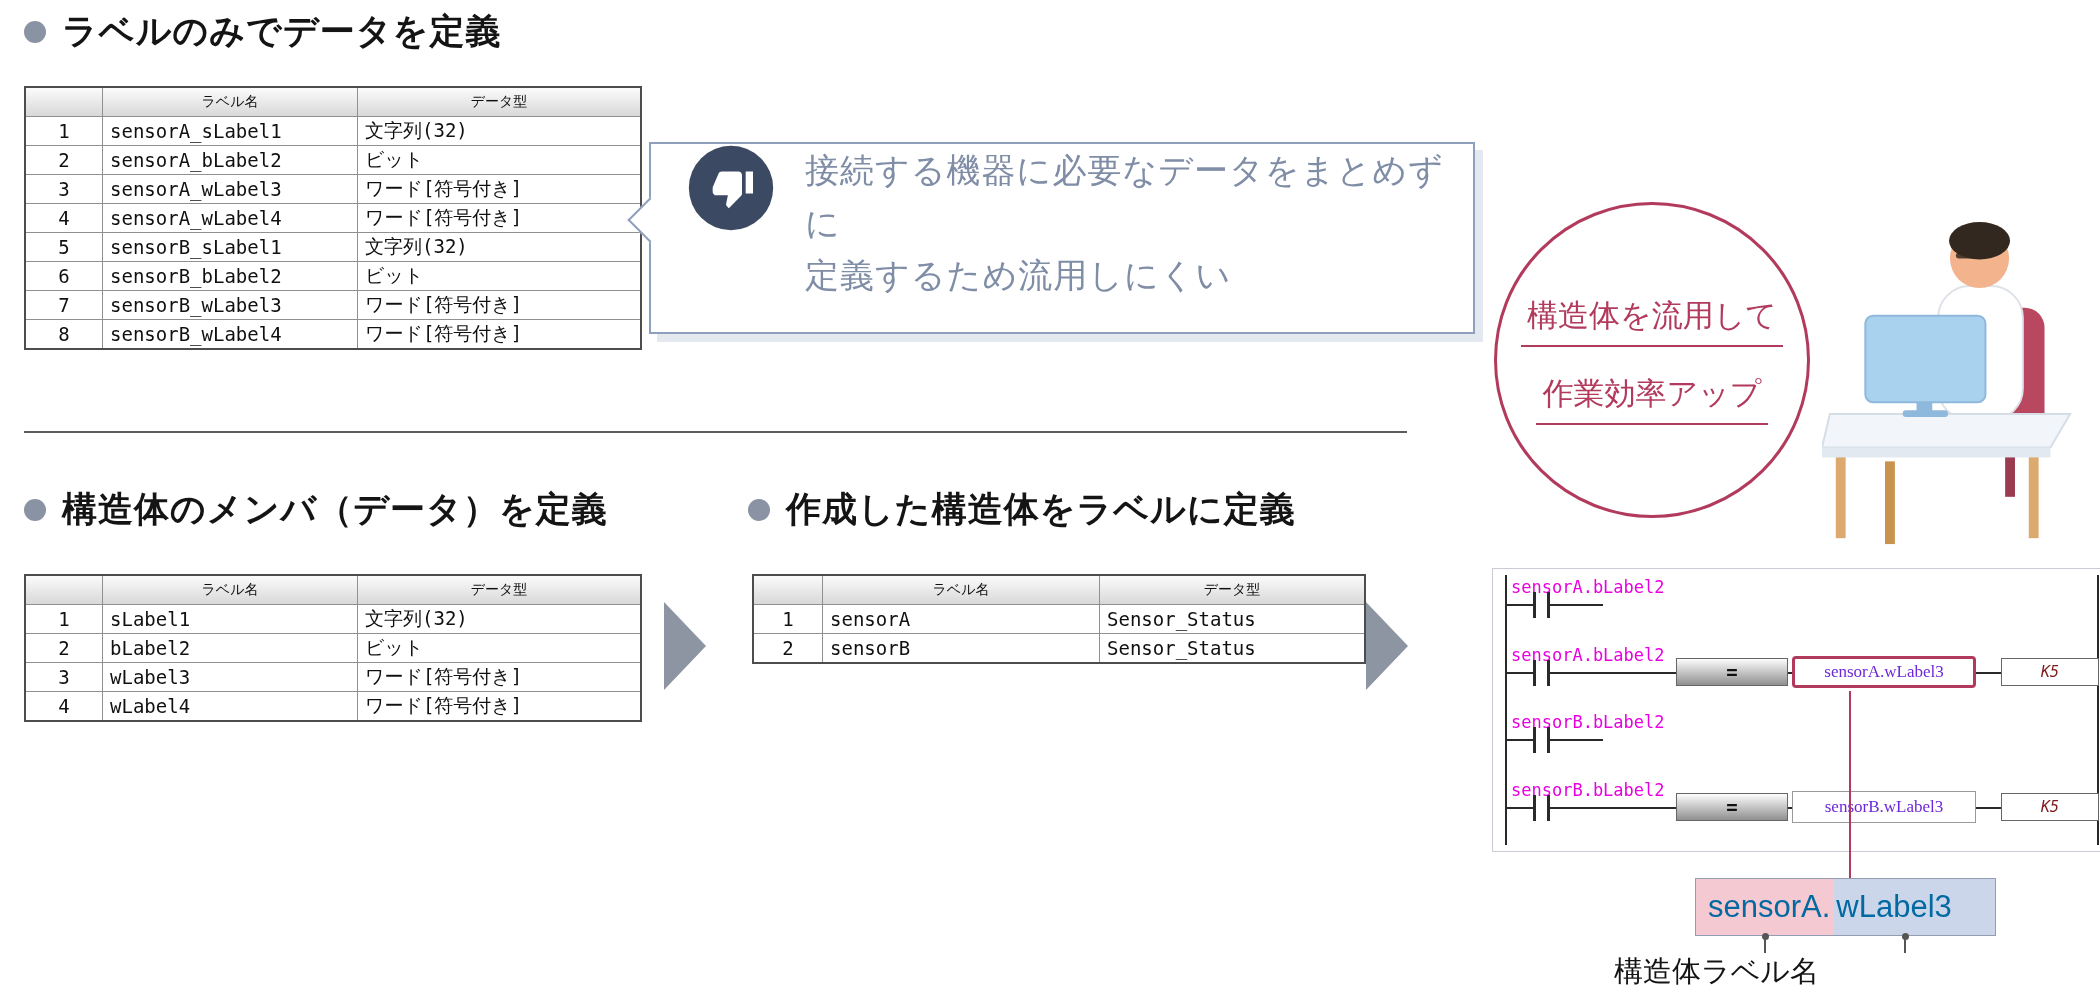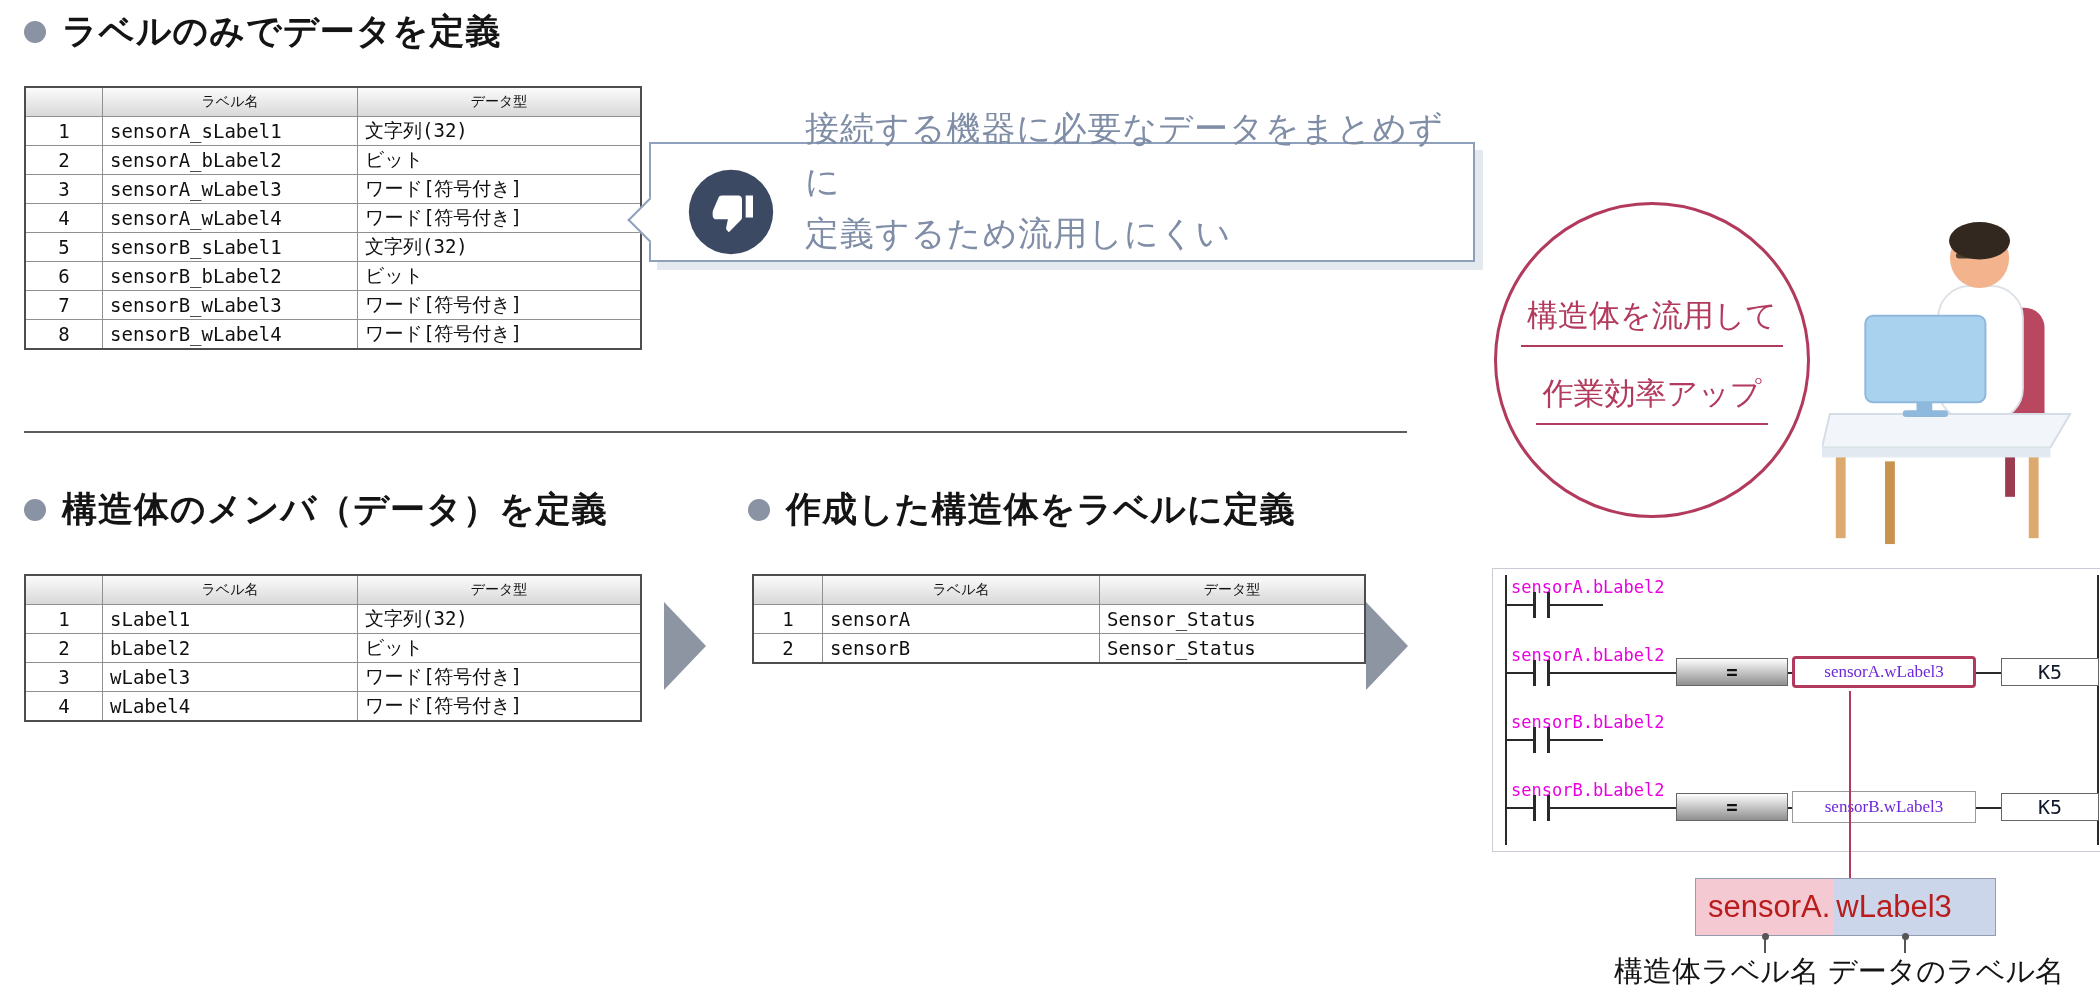--- a/index.html
+++ b/index.html
@@ -25,22 +25,22 @@
   .c-label{width:240px;}
   .c-type{width:268px;}
   .t1{left:24px;top:86px;}
   .t2{left:24px;top:574px;}
   .t3{left:752px;top:574px;}
   .t3 .c-no{width:54px;}
   .t3 .c-label{width:262px;}
   .t3 .c-type{width:250px;}
 
   
-  .callout{position:absolute;left:649px;top:142px;width:826px;height:120px;background:#fff;
-           border:2px solid #8fa0bd;box-shadow:8px 8px 0 #e4e8ef;display:flex;align-items:flex-end;
+  .callout{position:absolute;left:649px;top:142px;width:826px;height:192px;background:#fff;
+           border:2px solid #8fa0bd;box-shadow:8px 8px 0 #e4e8ef;display:flex;align-items:flex-start;
            padding-left:36px;box-sizing:border-box;gap:30px;}
   .callout-pointer{position:absolute;left:-17px;top:60px;width:30px;height:30px;background:#fff;
            border-left:2px solid #8fa0bd;border-bottom:2px solid #8fa0bd;transform:rotate(45deg);}
   .callout-text{font-size:34px;color:#7f8da6;line-height:1.55;letter-spacing:1px;}
 
   
   .benefit-circle{position:absolute;left:1494px;top:202px;width:316px;height:316px;border:3px solid #b23a5d;
            border-radius:50%;display:flex;flex-direction:column;align-items:center;justify-content:center;
            gap:26px;background:#fff;box-sizing:border-box;}
   .bc-line{font-size:31px;color:#b23a5d;border-bottom:2px solid #b23a5d;padding:0 6px 8px 6px;white-space:nowrap;}
@@ -68,26 +68,26 @@
   .eq-box{position:absolute;left:183px;width:112px;height:28px;border:1px solid #666;
           background:linear-gradient(#fdfdfd,#8f8f8f);display:flex;align-items:center;justify-content:center;
           font-family:"DejaVu Sans Mono",monospace;font-size:19px;font-weight:bold;color:#111;box-sizing:border-box;}
   .operand-box{position:absolute;left:299px;width:184px;height:32px;display:flex;align-items:center;
           justify-content:center;font-family:Liberation Serif, serif;font-size:17px;color:#6d28d9;
           background:#fff;box-sizing:border-box;white-space:nowrap;}
   .operand-hl{border:3px solid #b23a5d;border-radius:4px;}
   .operand-plain{border:1px solid #9a9a9a;}
   .k-box{position:absolute;left:508px;width:98px;height:28px;border:1px solid #666;background:#fff;
           display:flex;align-items:center;justify-content:center;font-family:"DejaVu Sans Mono",monospace;
-          font-size:20px;color:#0f172a;box-sizing:border-box;}
+          font-size:15px;color:#7f1d1d;box-sizing:border-box;font-style:italic;}
 
   
   .connector-line{position:absolute;left:1849px;top:691px;width:2px;height:188px;background:#b23a5d;}
   .detail-box{position:absolute;left:1695px;top:878px;width:301px;height:58px;border:1px solid #939cb0;
-          display:flex;box-sizing:border-box;font-size:31px;color:#b91c1c;}
+          display:flex;box-sizing:border-box;font-size:31px;color:#0369a1;}
   .dstruct{background:#f5c9d1;display:flex;align-items:center;padding:0 4px 0 12px;height:100%;box-sizing:border-box;}
   .dmember{background:#ccd6eb;display:flex;align-items:center;flex:1;padding:0 10px 0 2px;height:100%;box-sizing:border-box;}
   .tick-dot{position:absolute;width:7px;height:7px;border-radius:50%;background:#555;}
   .tick-line{position:absolute;width:2px;height:15px;background:#555;}
   .caption{position:absolute;font-size:29px;color:#141414;white-space:nowrap;}
 
   .person{position:absolute;left:1822px;top:168px;}
 </style>
 </head>
 <body>
@@ -301,15 +301,14 @@
     <span class="dstruct">sensorA.</span>
     <span class="dmember">wLabel3</span>
   </div>
 
   <div class="tick-dot" style="left:1762px;top:933px;"></div>
   <div class="tick-line" style="left:1764px;top:938px;"></div>
   <div class="tick-dot" style="left:1902px;top:933px;"></div>
   <div class="tick-line" style="left:1904px;top:938px;"></div>
 
   <div class="caption" style="left:1614px;top:952px;">構造体ラベル名</div>
-  <div class="caption" style="left:1828px;top:952px;">データのラベル名</div>
 
 </div>
 
 </body></html>

